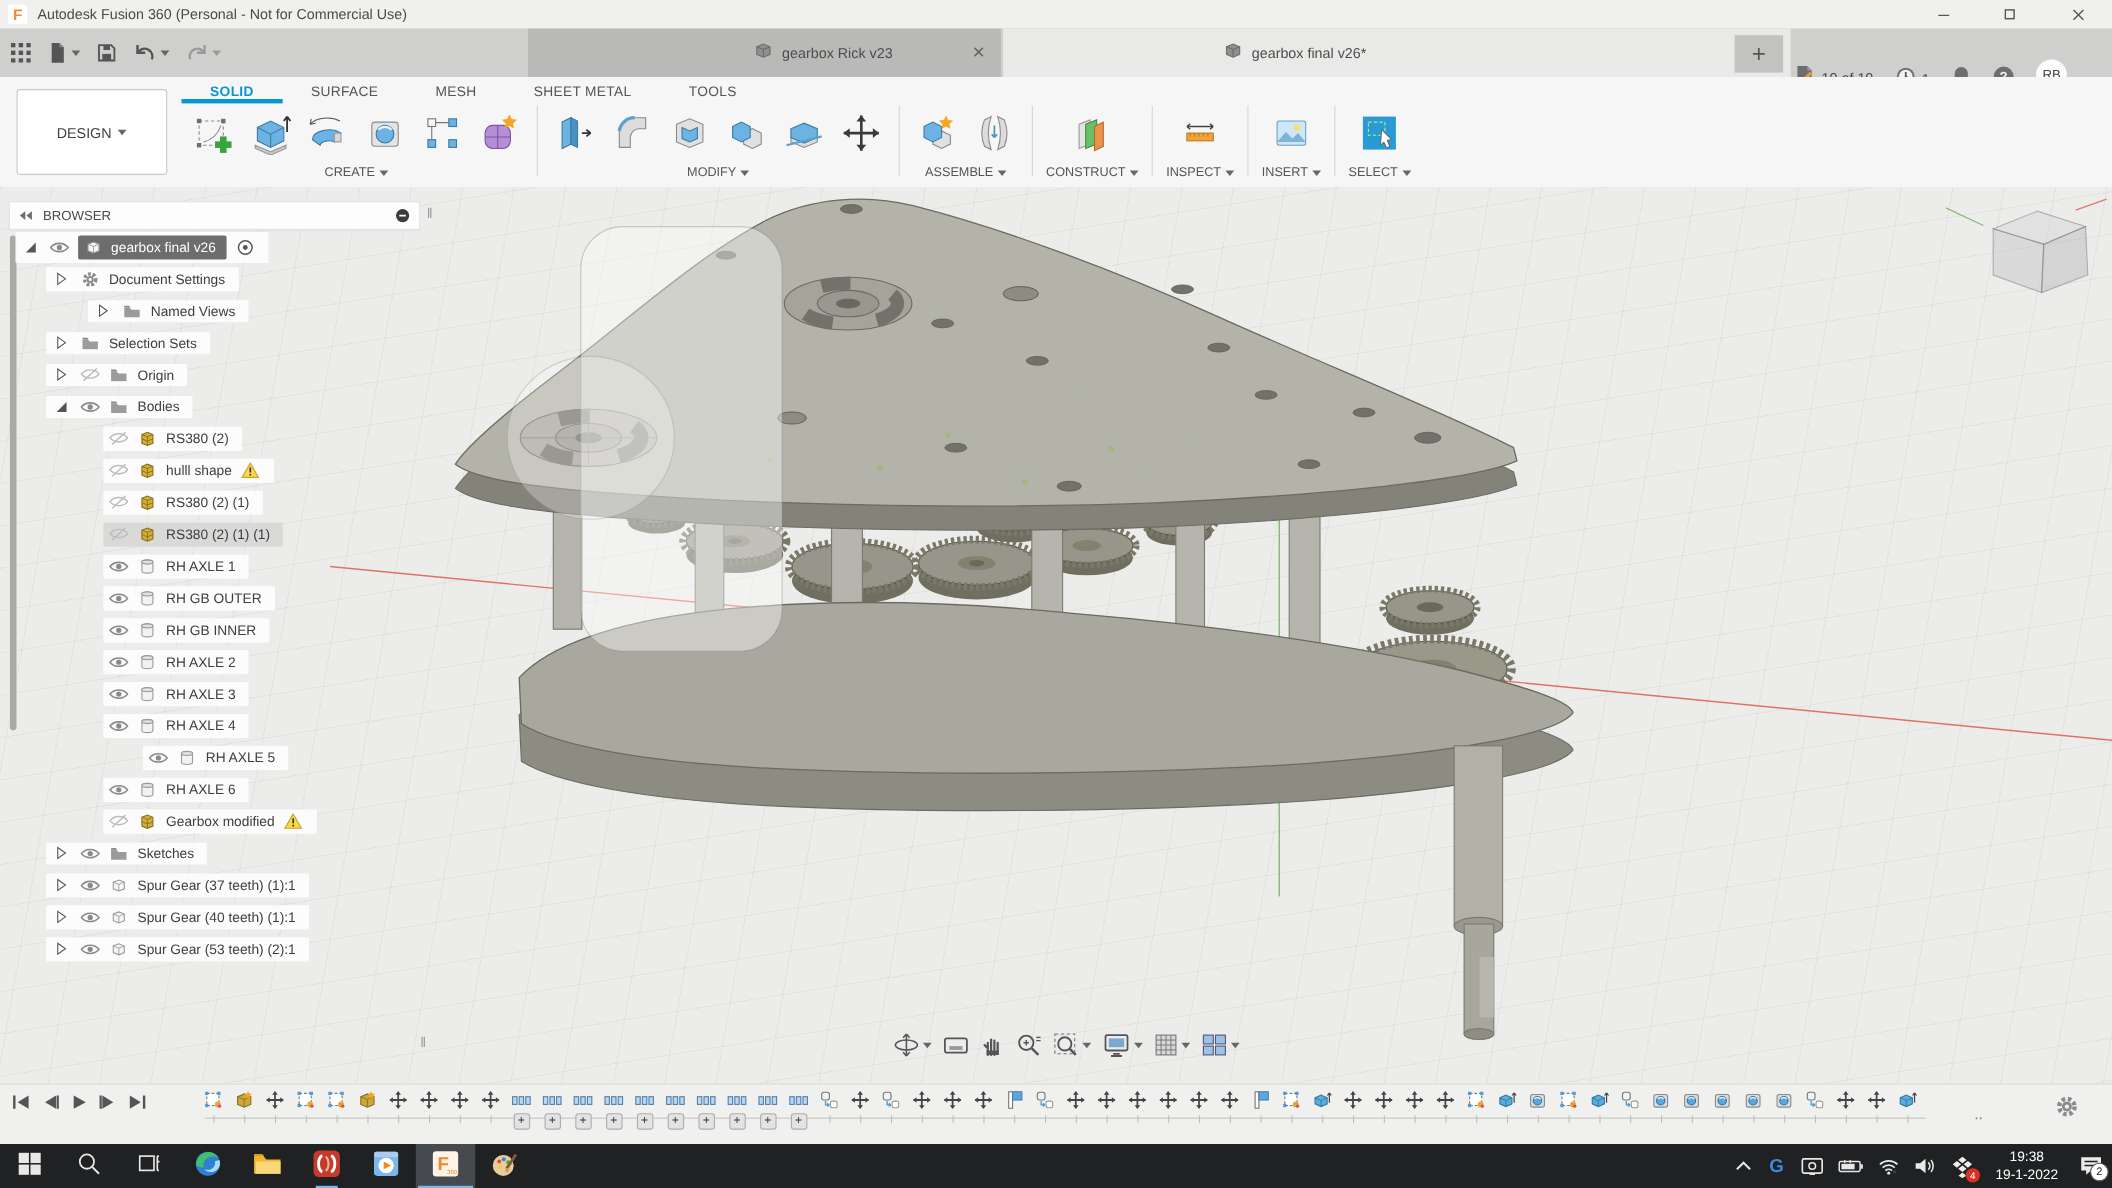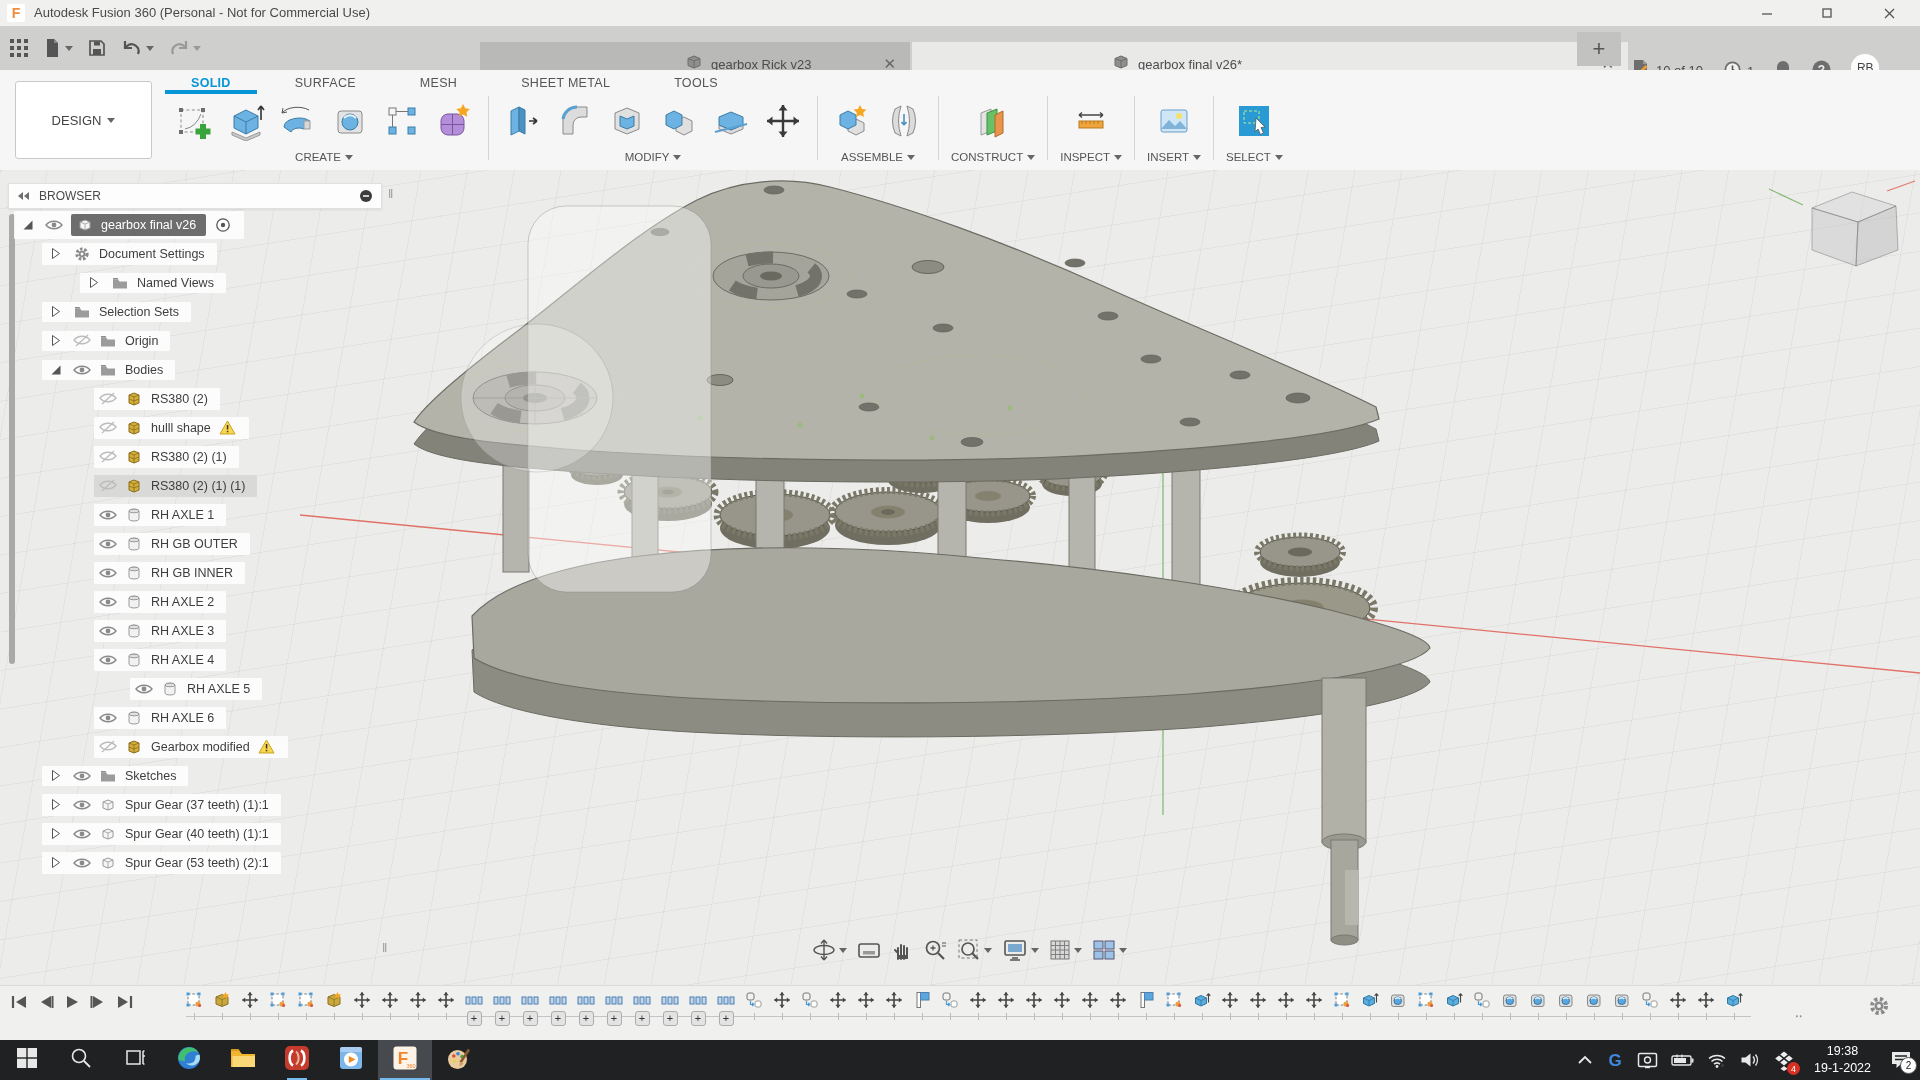--- a/index.html
+++ b/index.html
@@ -8,35 +8,35 @@
   
   #titlebar{left:0;top:0;width:1920px;height:26px;background:#f0f0ef;border-bottom:1px solid #dcdcdc;}
   #titlebar .logo{left:7px;top:4px;width:18px;height:18px;}
   #titlebar .title{left:34px;top:5px;font-size:13px;color:#4a4a4a;}
   .winbtn{top:0;width:44px;height:26px;display:flex;align-items:center;justify-content:center;color:#555;font-size:12px;}
   
   #tabstrip{left:0;top:26px;width:1920px;height:44px;background:#cfcfce;}
   #quickbar{left:10px;top:0;height:44px;display:flex;align-items:center;gap:14px;}
   .qitem{display:flex;align-items:center;gap:3px;}
   .caret{width:0;height:0;border-left:4px solid transparent;border-right:4px solid transparent;border-top:5px solid #666;display:inline-block;}
-  .doctab{top:16px;height:44px;display:flex;align-items:center;}
+  .doctab{top:0;height:44px;display:flex;align-items:center;}
   .doctab .cube{margin:0 8px 0 0;}
   .doctab .lbl{font-size:13px;color:#4c4c4c;}
   .doctab .x{margin-left:auto;margin-right:14px;color:#666;font-size:15px;}
   #tab1{left:480px;width:430px;background:#b9b9b8;justify-content:flex-start;padding-left:205px;box-sizing:border-box;}
   #tab2{left:912px;width:716px;background:#e9e9e8;justify-content:flex-start;padding-left:200px;box-sizing:border-box;}
   #newtab{left:1577px;top:6px;width:44px;height:34px;background:#c2c2c1;display:flex;align-items:center;justify-content:center;color:#555;font-size:22px;}
   #topbar-right{left:1630px;top:0;height:56px;display:flex;align-items:flex-end;gap:20px;color:#4a4a4a;font-size:13px;}
   .tbgroup{display:flex;align-items:center;gap:5px;}
   #avatar{width:28px;height:28px;border-radius:50%;background:#fdfdfd;display:flex;align-items:center;justify-content:center;font-size:12px;color:#444;}
   
   #ribbon{left:0;top:70px;width:1920px;height:100px;background:#f6f6f6;border-bottom:1px solid #d8d8d8;}
   #design-btn{left:15px;top:11px;width:135px;height:76px;background:#fff;border:1px solid #c9c9c9;border-radius:3px;
      display:flex;align-items:center;justify-content:center;gap:6px;font-size:13px;color:#444;}
-  #ribbon-tabs{left:165px;top:4px;height:20px;display:flex;gap:12px;justify-content:flex-end;}
+  #ribbon-tabs{left:165px;top:4px;height:20px;display:flex;gap:0;justify-content:flex-end;}
   .rtab{font-size:12.5px;color:#555;padding:2px 26px;letter-spacing:.3px;}
   .rtab.active{color:#0696d7;font-weight:bold;border-bottom:4px solid #0696d7;padding-bottom:1px;}
   #ribbon-groups{left:160px;top:24px;height:74px;display:flex;align-items:flex-start;}
   .rgroup{display:flex;flex-direction:column;align-items:center;padding:0 12px;}
   .rgroup .icons{display:flex;align-items:center;gap:8px;height:54px;}
   .rgroup .glabel{margin-top:3px;font-size:11.5px;color:#555;display:flex;align-items:center;gap:4px;}
   .rdivider{width:1px;height:64px;background:#d5d5d5;margin-top:2px;}
   .ribbon-icon{width:44px;height:44px;display:flex;align-items:center;justify-content:center;}
   
   #canvas{left:0;top:170px;width:1920px;height:815px;background-color:#ececeb;

